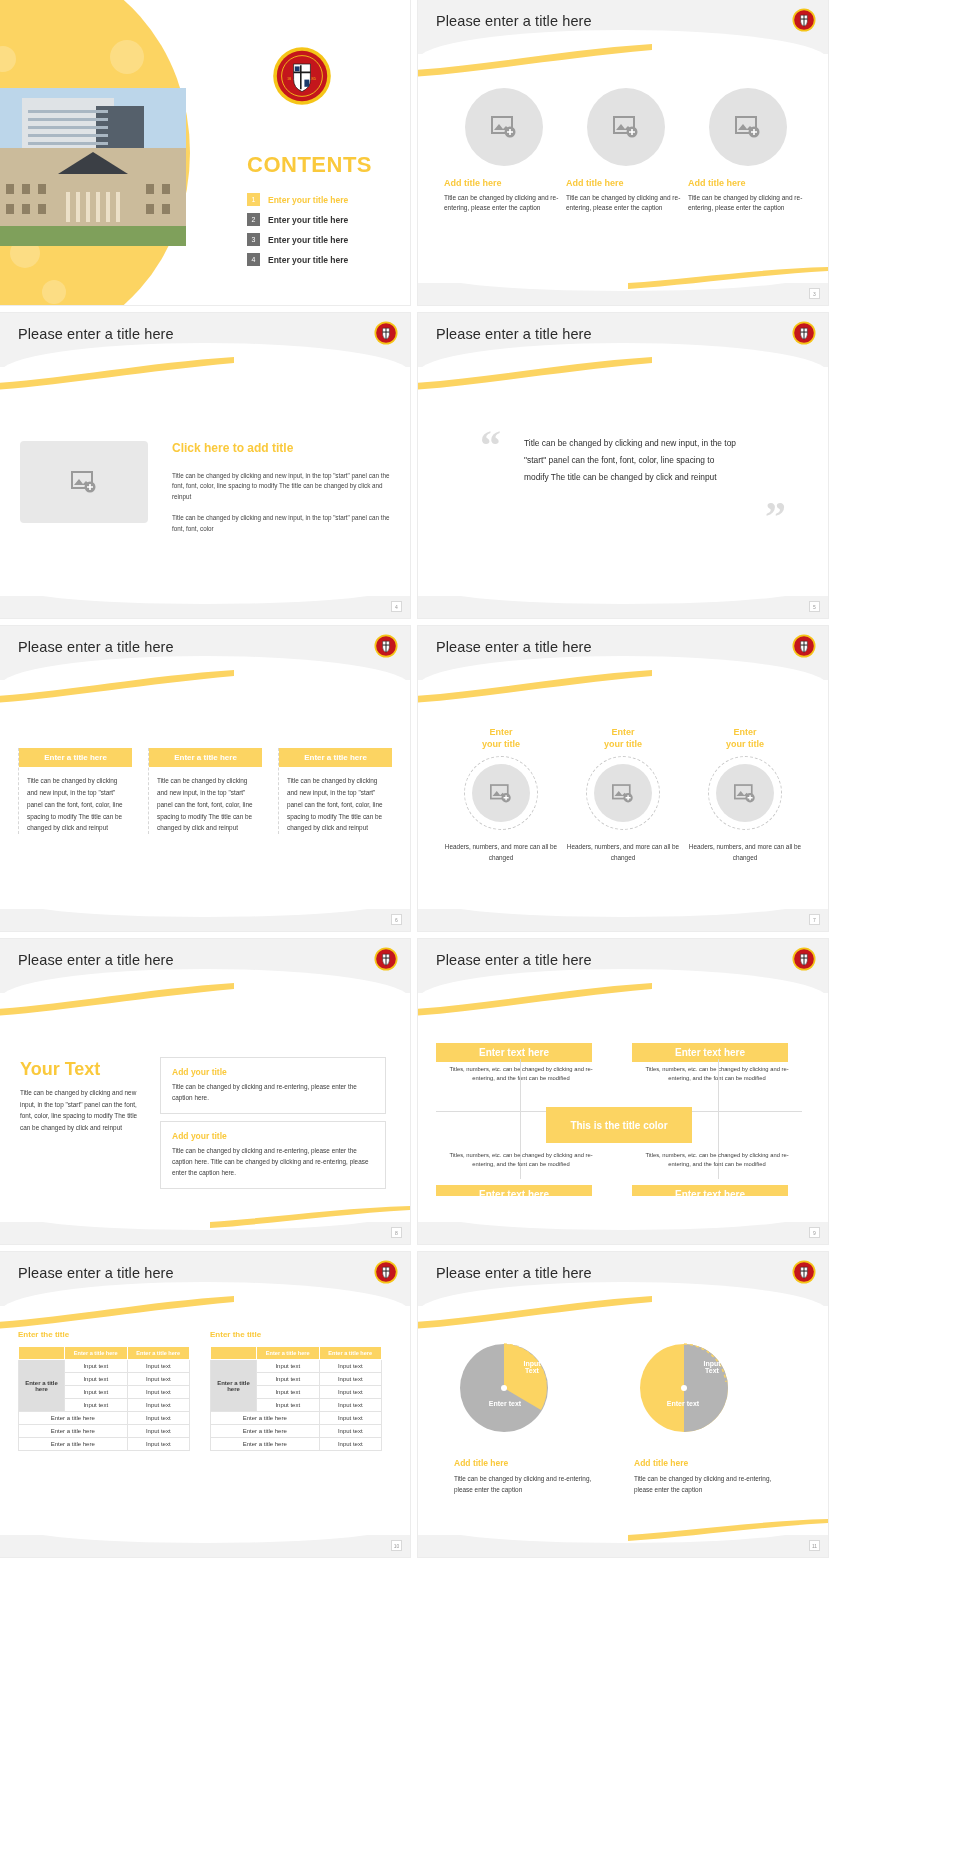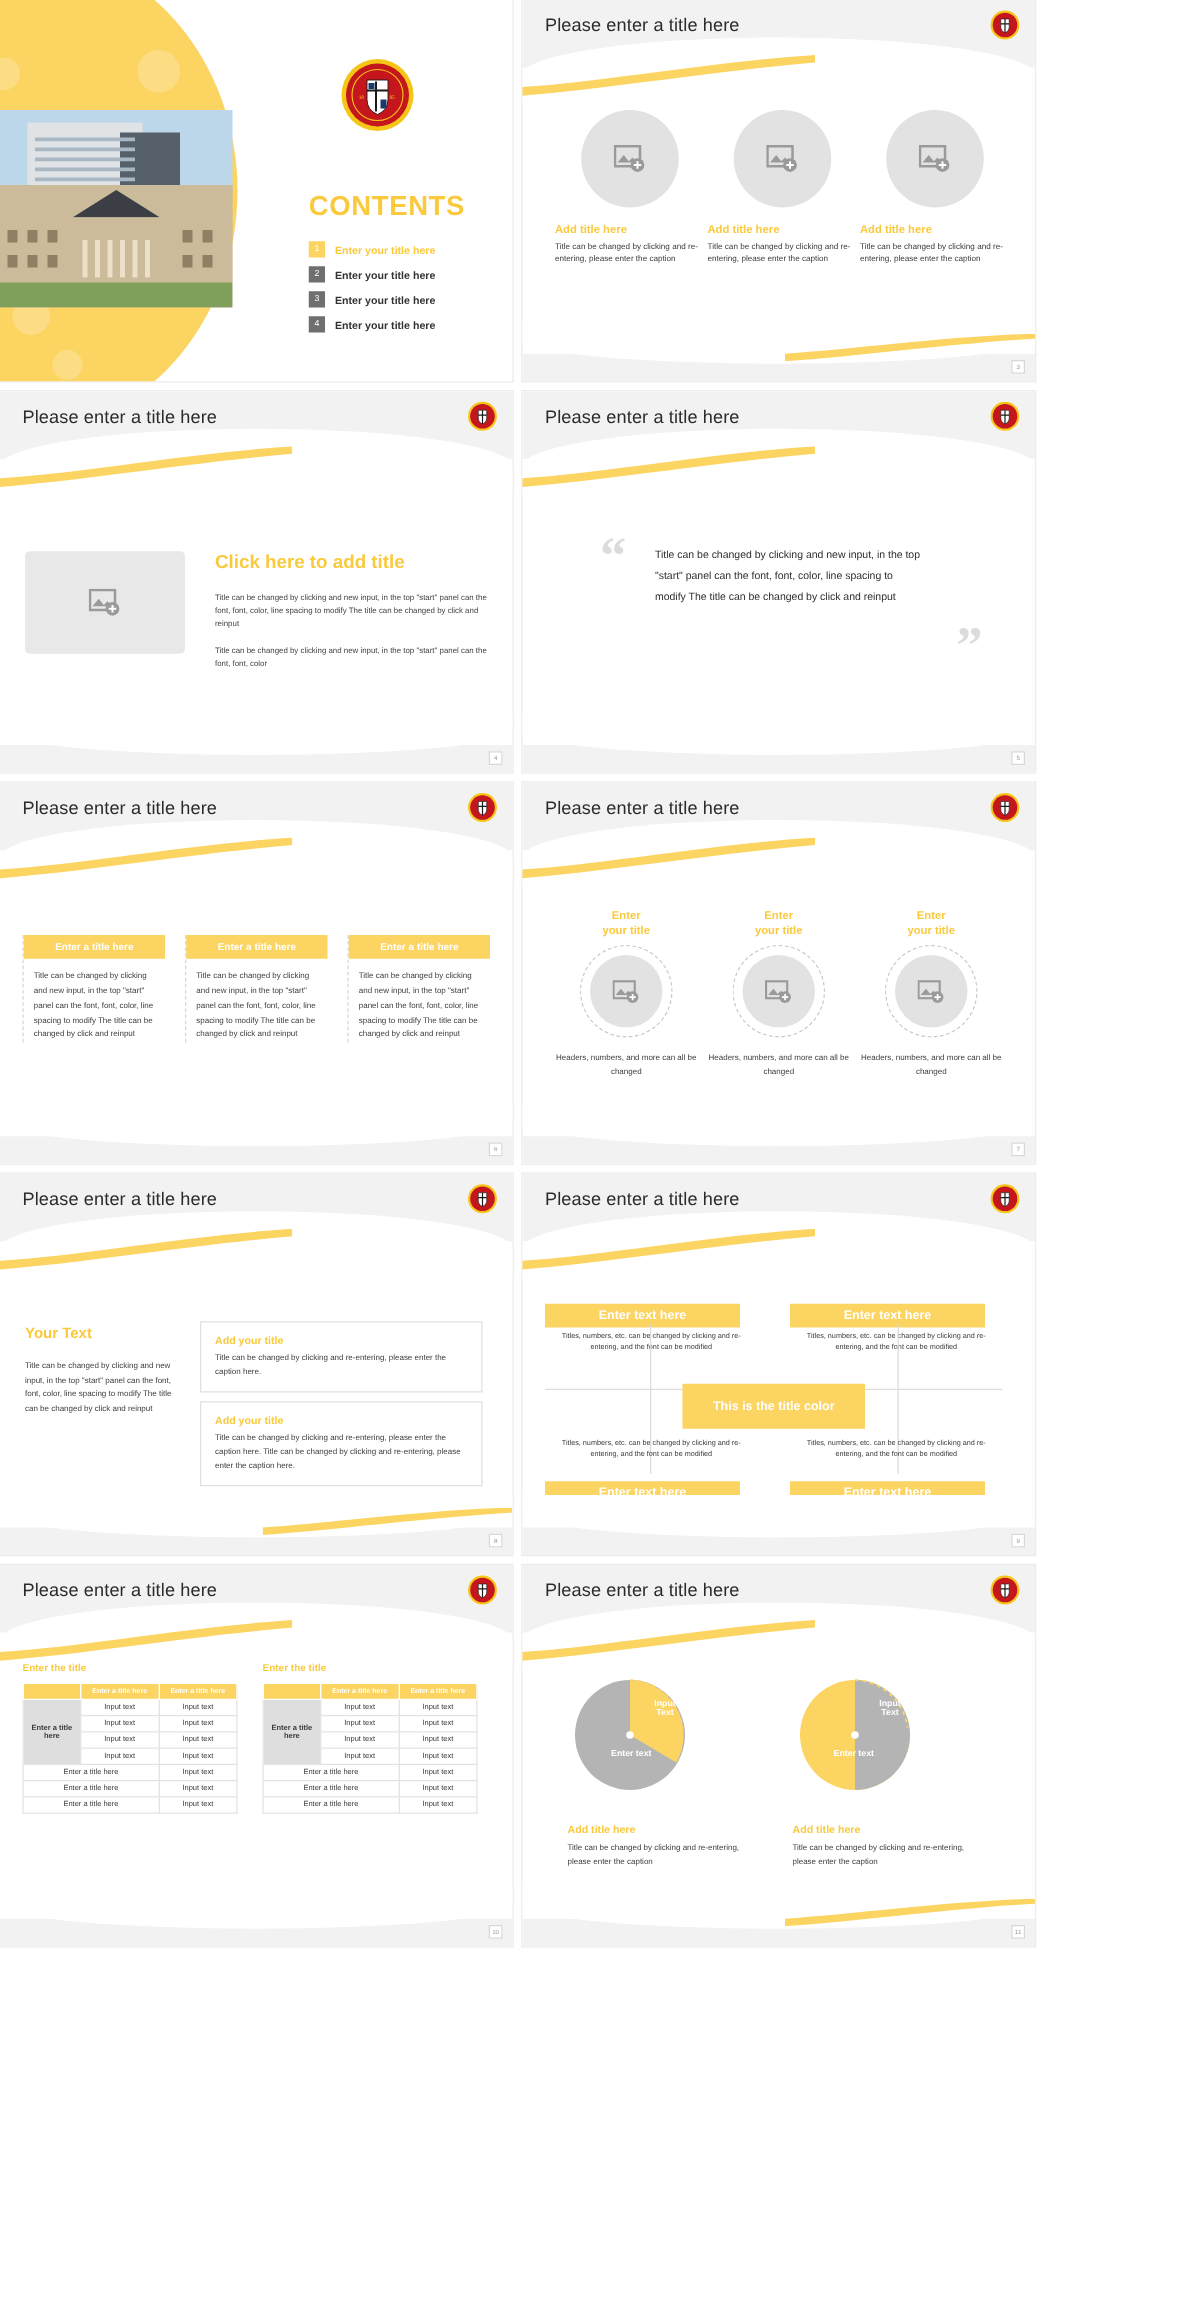--- a/index.html
+++ b/index.html
@@ -114,21 +114,21 @@
 
   
   .s2-col { position: absolute; width: 120px; text-align: left; }
   .s2-circ { width: 78px; height: 78px; margin: 0 auto 12px auto; }
   .s2-t { font-size: 9px; margin-bottom: 5px; }
   .s2-b { font-size: 6.5px; }
 
   
   .s3-img { position:absolute; left: 20px; top: 128px; width: 128px; height: 82px; }
   .s3-txt { position: absolute; left: 172px; top: 128px; width: 218px; }
-  .s3-h { font-size: 15px; color:#fac93c; font-weight:bold; margin-bottom:16px; }
+  .s3-h { font-size: 12px; color:#fac93c; font-weight:bold; margin-bottom:16px; }
   .s3-p { font-size: 6.3px; color:#444; line-height: 1.65; }
 
   
   .qmark { position:absolute; color:#dcdcdc; font-family:"Liberation Serif", serif; font-weight:bold; }
   .q-open { left: 62px; top: 108px; font-size: 42px; }
   .q-close { right: 42px; top: 180px; font-size: 42px; }
   .q-text { position:absolute; left: 106px; top: 122px; width: 212px;
             font-size: 8.4px; color:#2e2e2e; line-height: 2.05; }
 
   
@@ -139,21 +139,21 @@
 
   
   .s6-col { position:absolute; top: 100px; width: 122px; text-align:center; }
   .s6-h { font-size: 9px; color:#fac93c; font-weight:bold; line-height:1.35; margin-bottom:6px; }
   .s6-ring { width: 74px; height: 74px; margin: 0 auto; border: 1px dashed #c9c9c9; border-radius:50%;
              display:flex; align-items:center; justify-content:center; }
   .s6-inner { width: 58px; height: 58px; }
   .s6-b { font-size: 6.4px; color:#3c3c3c; line-height:1.7; margin-top: 12px; }
 
   
-  .s7-big { position:absolute; left:20px; top:120px; font-size:12px; font-weight:bold; color:#fac93c; }
+  .s7-big { position:absolute; left:20px; top:120px; font-size:18px; font-weight:bold; color:#fac93c; }
   .s7-p { position:absolute; left:20px; top:148px; width:126px; font-size:6.4px; color:#3c3c3c; line-height:1.8; }
   .s7-box { position:absolute; left:160px; width:226px; border:1px solid #e0e0e0; padding:9px 11px; }
   .s7-bh { font-size:8.5px; color:#fac93c; font-weight:bold; margin-bottom:5px; }
   .s7-bb { font-size:6.4px; color:#3c3c3c; line-height:1.7; }
 
   
   .m-head { position:absolute; background:#fcd462; color:#fff; font-size:10px; font-weight:bold;
             text-align:center; padding:4px 0; width:156px; }
   .m-cell { position:absolute; width:170px; font-size:5.8px; color:#3c3c3c; line-height:1.6; text-align:center; padding:0 6px; }
   .m-center { position:absolute; left:128px; top:168px; width:146px; height:36px; background:#fcd462;

